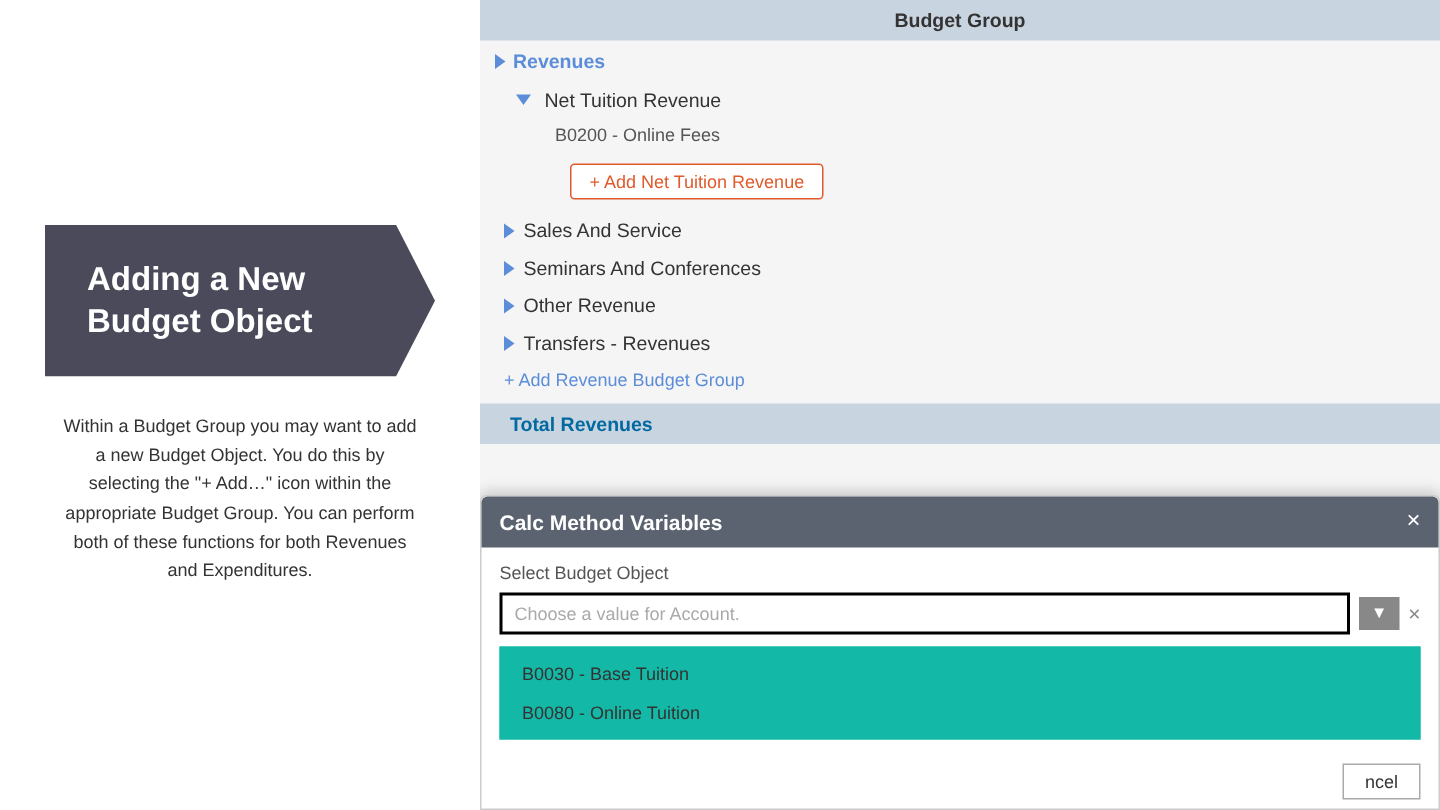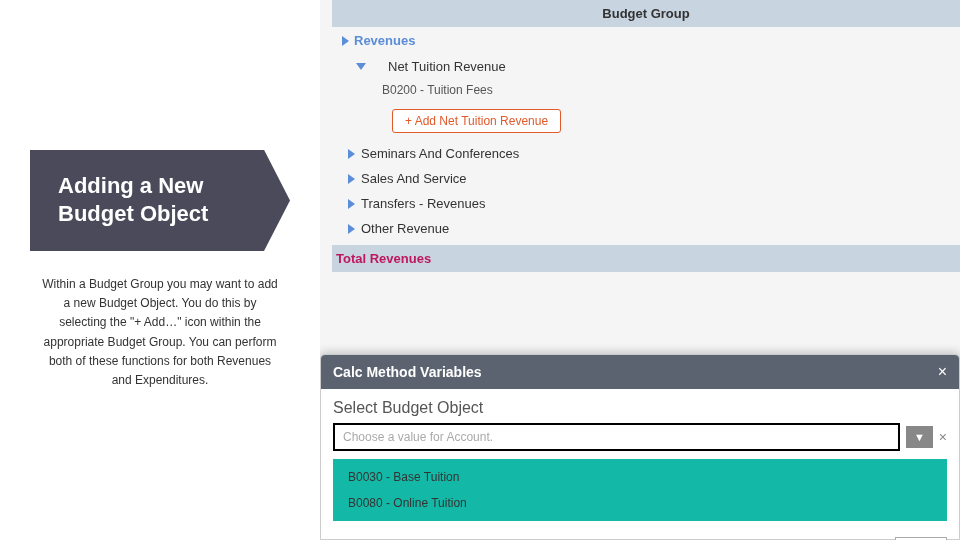--- a/index.html
+++ b/index.html
@@ -54,21 +54,21 @@
       height: 540px;
       background: #f5f5f5;
       position: relative;
       overflow: hidden;
     }
 
     
     .budget-panel {
       position: absolute;
       top: 0;
-      left: 12px;
+      left: 0;
       right: 0;
       height: 370px;
       background: #f5f5f5;
     }
 
     .budget-header {
       background: #c8d4e0;
       text-align: center;
       padding: 6px 10px;
       font-weight: bold;
@@ -99,21 +99,21 @@
       border-left: 5px solid transparent;
       border-right: 5px solid transparent;
       border-top: 7px solid #5b8dd9;
       display: inline-block;
     }
 
     .net-tuition-row {
       padding: 5px 10px 5px 24px;
       display: flex;
       align-items: center;
-      gap: 22px;
+      gap: 9px;
       font-size: 13px;
       color: #333;
     }
 
     .course-fees-row {
       padding: 4px 10px 4px 50px;
       font-size: 12px;
       color: #555;
     }
 
@@ -142,38 +142,38 @@
       padding: 5px 10px 5px 16px;
       display: flex;
       align-items: center;
       gap: 6px;
       font-size: 13px;
       color: #333;
     }
 
     .total-revenues-bar {
       background: #c8d4e0;
-      padding: 6px 4px;
-      font-weight: bold;
-      font-size: 13px;
-      color: #be185d;
+      padding: 6px 20px;
+      font-weight: bold;
+      font-size: 13px;
+      color: #0369a1;
       margin-top: 4px;
     }
 
     
     .calc-modal {
       position: absolute;
       bottom: 0;
       left: 0;
       right: 0;
       background: #fff;
       border: 1px solid #ccc;
       border-radius: 4px 4px 0 0;
       box-shadow: 0 -2px 10px rgba(0,0,0,0.2);
-      height: 186px;
+      height: 210px;
       z-index: 10;
     }
 
     .calc-modal-header {
       background: #5c6370;
       color: #fff;
       padding: 8px 12px;
       display: flex;
       justify-content: space-between;
       align-items: center;
@@ -188,21 +188,21 @@
       cursor: pointer;
       background: none;
       border: none;
     }
 
     .calc-modal-body {
       padding: 10px 12px;
     }
 
     .calc-label {
-      font-size: 16px;
+      font-size: 12px;
       color: #555;
       margin-bottom: 6px;
     }
 
     .select-row {
       display: flex;
       align-items: center;
       gap: 6px;
       margin-bottom: 8px;
     }
@@ -286,47 +286,48 @@
       <span class="tri-right"></span>
       <span>Revenues</span>
     </div>
 
     <div class="net-tuition-row">
       <span class="tri-down"></span>
       <span>Net Tuition Revenue</span>
     </div>
 
     <div class="course-fees-row">
-      <span>B0200 - Tuition Fees</span>
+      <span>B0200 - Online Fees</span>
     </div>
 
     <div style="padding-left:36px; margin: 4px 0;">
       <button class="add-btn">+ Add Net Tuition Revenue</button>
     </div>
 
     <div class="collapsed-row">
       <span class="tri-right"></span>
+      <span>Sales And Service</span>
+    </div>
+
+    <div class="collapsed-row">
+      <span class="tri-right"></span>
       <span>Seminars And Conferences</span>
     </div>
 
     <div class="collapsed-row">
       <span class="tri-right"></span>
-      <span>Sales And Service</span>
+      <span>Other Revenue</span>
     </div>
 
     <div class="collapsed-row">
       <span class="tri-right"></span>
       <span>Transfers - Revenues</span>
     </div>
 
-    <div class="collapsed-row">
-      <span class="tri-right"></span>
-      <span>Other Revenue</span>
-    </div>
-
+    <div class="add-revenue-budget-link">+ Add Revenue Budget Group</div>
 
     <div class="total-revenues-bar">Total Revenues</div>
   </div>
 
   <div class="calc-modal">
     <div class="calc-modal-header">
       <span>Calc Method Variables</span>
       <button class="calc-modal-close">×</button>
     </div>
     <div class="calc-modal-body">

